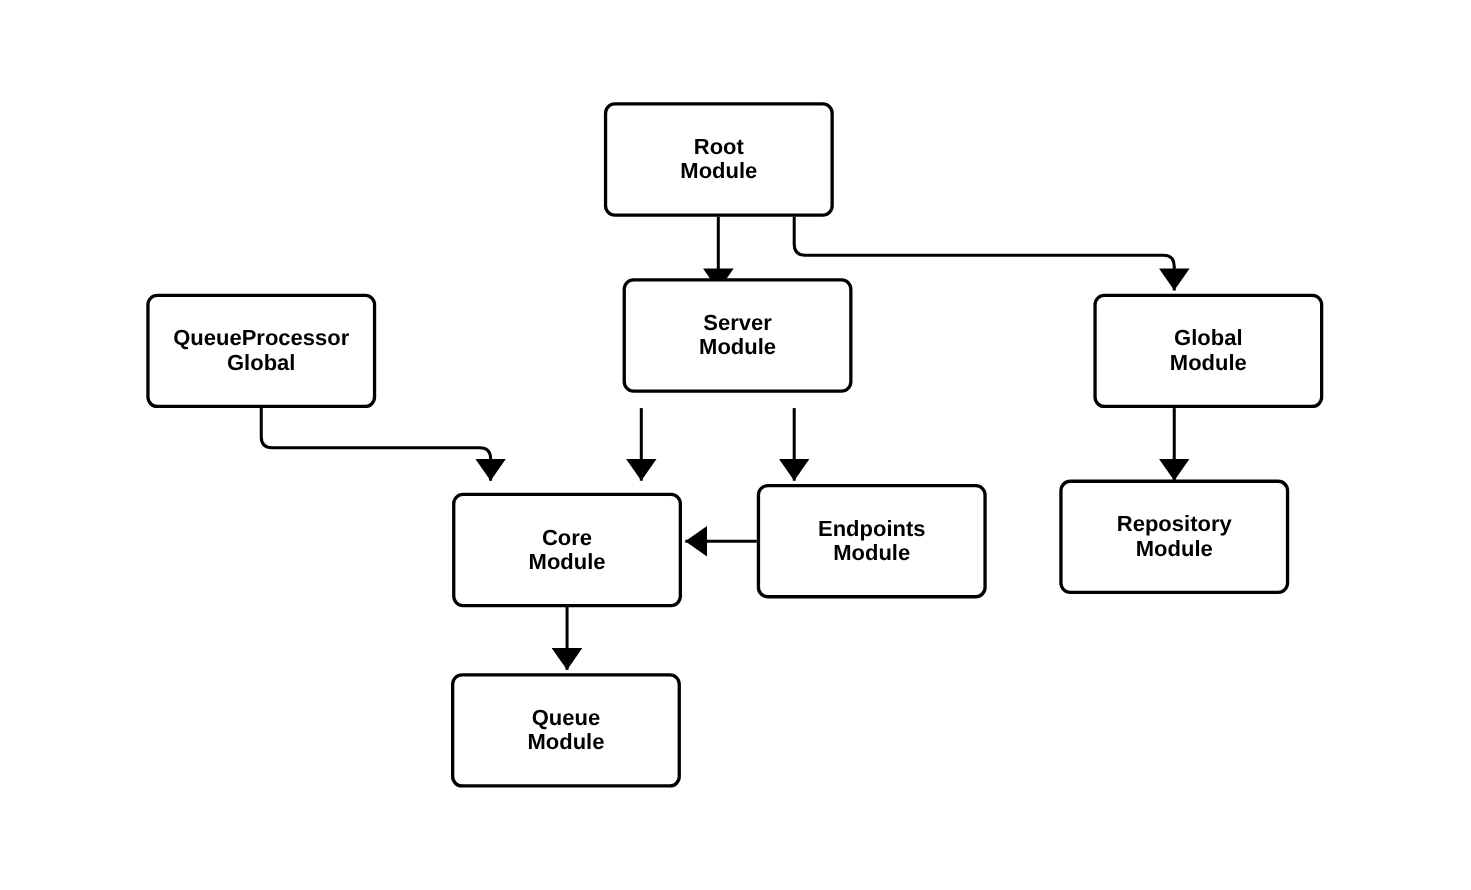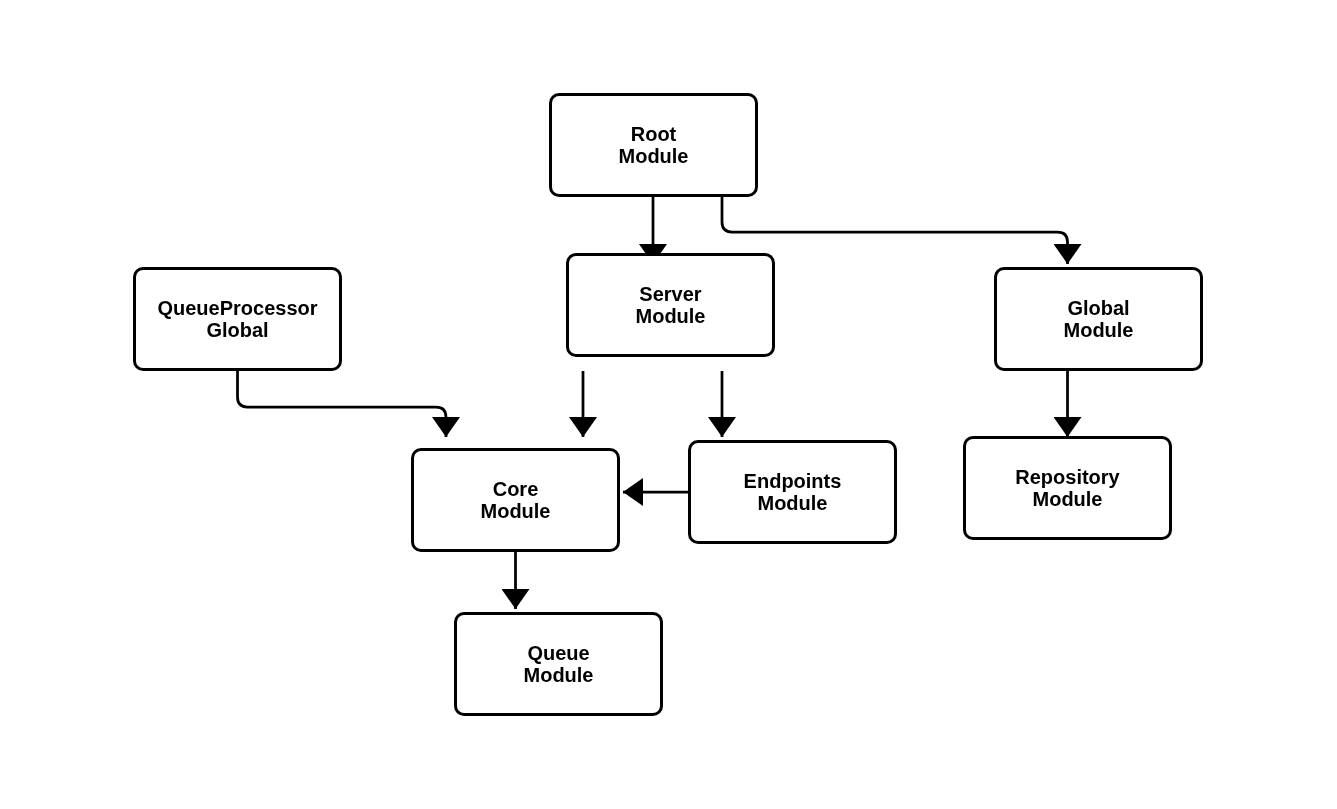--- a/index.html
+++ b/index.html
@@ -48,21 +48,21 @@
     white-space: pre-line;
   }
   
   .node-root          { left: 549px;  top: 93px;  }
   .node-queueprocessor{ left: 133px;  top: 267px; }
   .node-server        { left: 549px;  top: 253px; margin-left: 17px; }
   .node-global        { left: 994px;  top: 267px; }
   .node-core          { left: 411px;  top: 448px; }
   .node-endpoints     { left: 688px;  top: 440px; }
   .node-repository    { left: 963px;  top: 436px; }
-  .node-queue         { left: 410px;  top: 612px; margin-left: 44px; }
+  .node-queue         { left: 410px;  top: 612px; }
 </style>
 </head>
 <body>
 
 <div class="canvas">
 
   <svg class="edges-layer" viewBox="0 0 1337 809" xmlns="http://www.w3.org/2000/svg">
     <defs>
       <marker id="arrowhead" viewBox="0 0 10 14" refX="10" refY="7" markerWidth="20" markerHeight="28" markerUnits="userSpaceOnUse" orient="auto">
         <path d="M0,0 L10,7 L0,14 Z" fill="#000000"></path>

